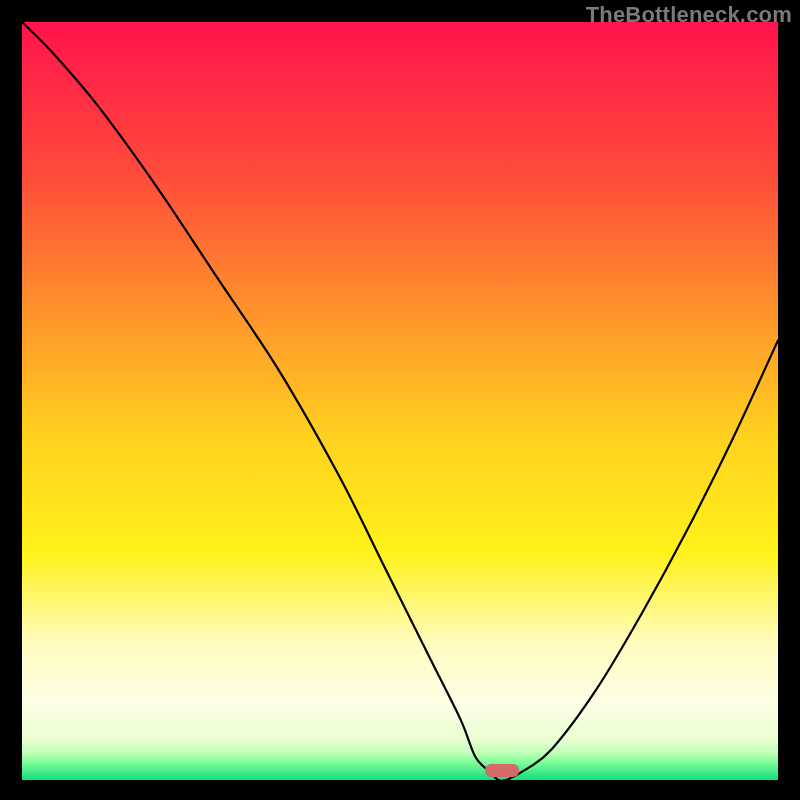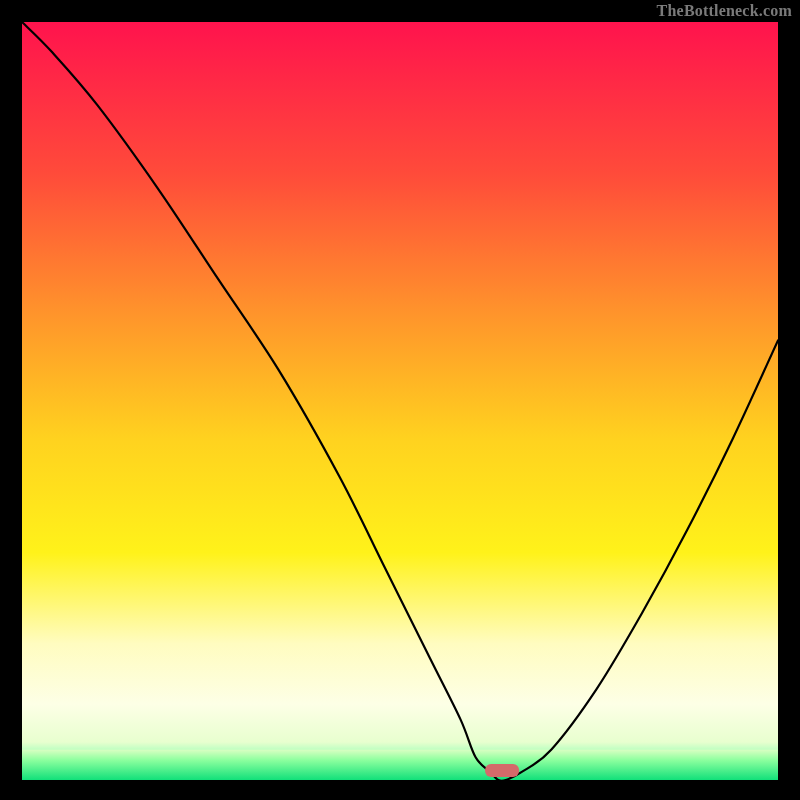--- a/index.html
+++ b/index.html
@@ -27,22 +27,22 @@
   }
   .plot-svg {
     display: block;
     width: 756px;
     height: 758px;
   }
   .watermark {
     position: absolute;
     top: 2px;
     right: 8px;
-    font-family: Liberation Serif, serif;
-    font-size: 16px;
+    font-family: Liberation Sans, sans-serif;
+    font-size: 22px;
     font-weight: 600;
     color: #7a7a7a;
     letter-spacing: 0.2px;
   }
 </style>
 </head>
 <body>
 
 <div class="frame">
 

